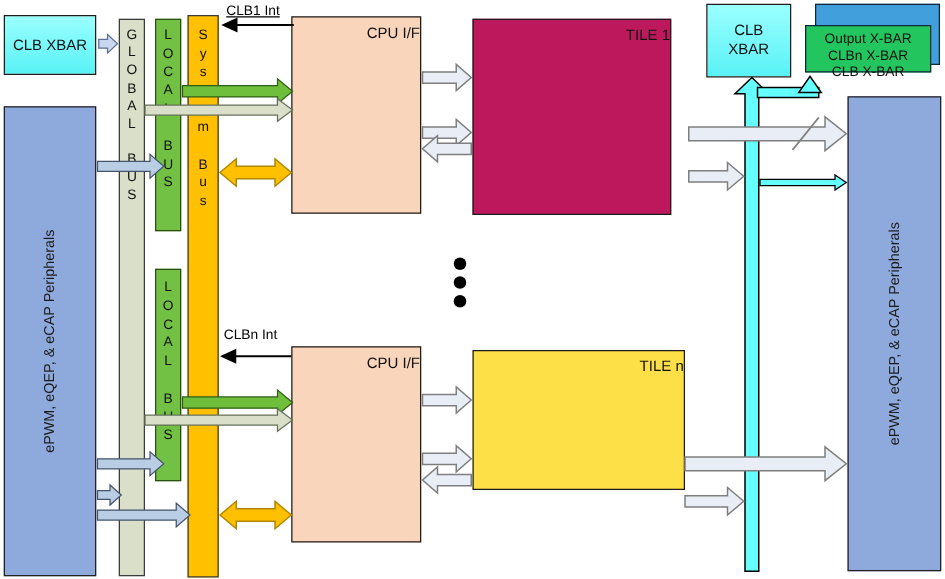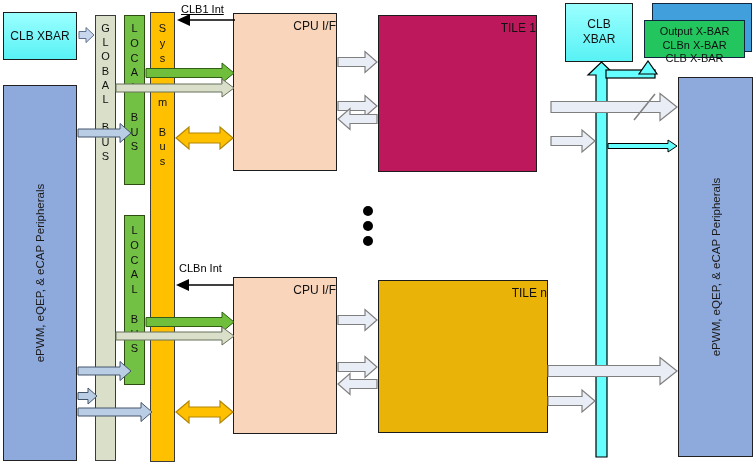--- a/index.html
+++ b/index.html
@@ -93,21 +93,21 @@
   </div>
 
   <div class="box" style="left:378px; top:15px; width:159px; height:157px; background:#be185d;">
     <div class="box-title">TILE 1</div>
   </div>
 
   <div class="box" style="left:233px; top:277px; width:104px; height:157px; background:#F8D5BB;">
     <div class="box-title">CPU I/F</div>
   </div>
 
-  <div class="box" style="left:378px; top:280px; width:170px; height:153px; background:#eab308;">
+  <div class="box" style="left:378px; top:280px; width:170px; height:112px; background:#fde047;">
     <div class="box-title">TILE n</div>
   </div>
 
   <div class="box cyanbox" style="left:565px; top:3px; width:68px; height:59px;">
     <div class="lbl" style="position:absolute; top:13px; left:50%; transform:translateX(-50%); width:44px; line-height:15px;">CLB XBAR</div>
   </div>
 
   <div class="box" style="left:652px; top:3px; width:100px; height:49px; background:#41A0DC; border-color:#10263f;"></div>
   <div class="box" style="left:644px; top:20px; width:101px; height:38px; background:#22c55e; border-color:#10263f;">
     <div class="stack-lines">

